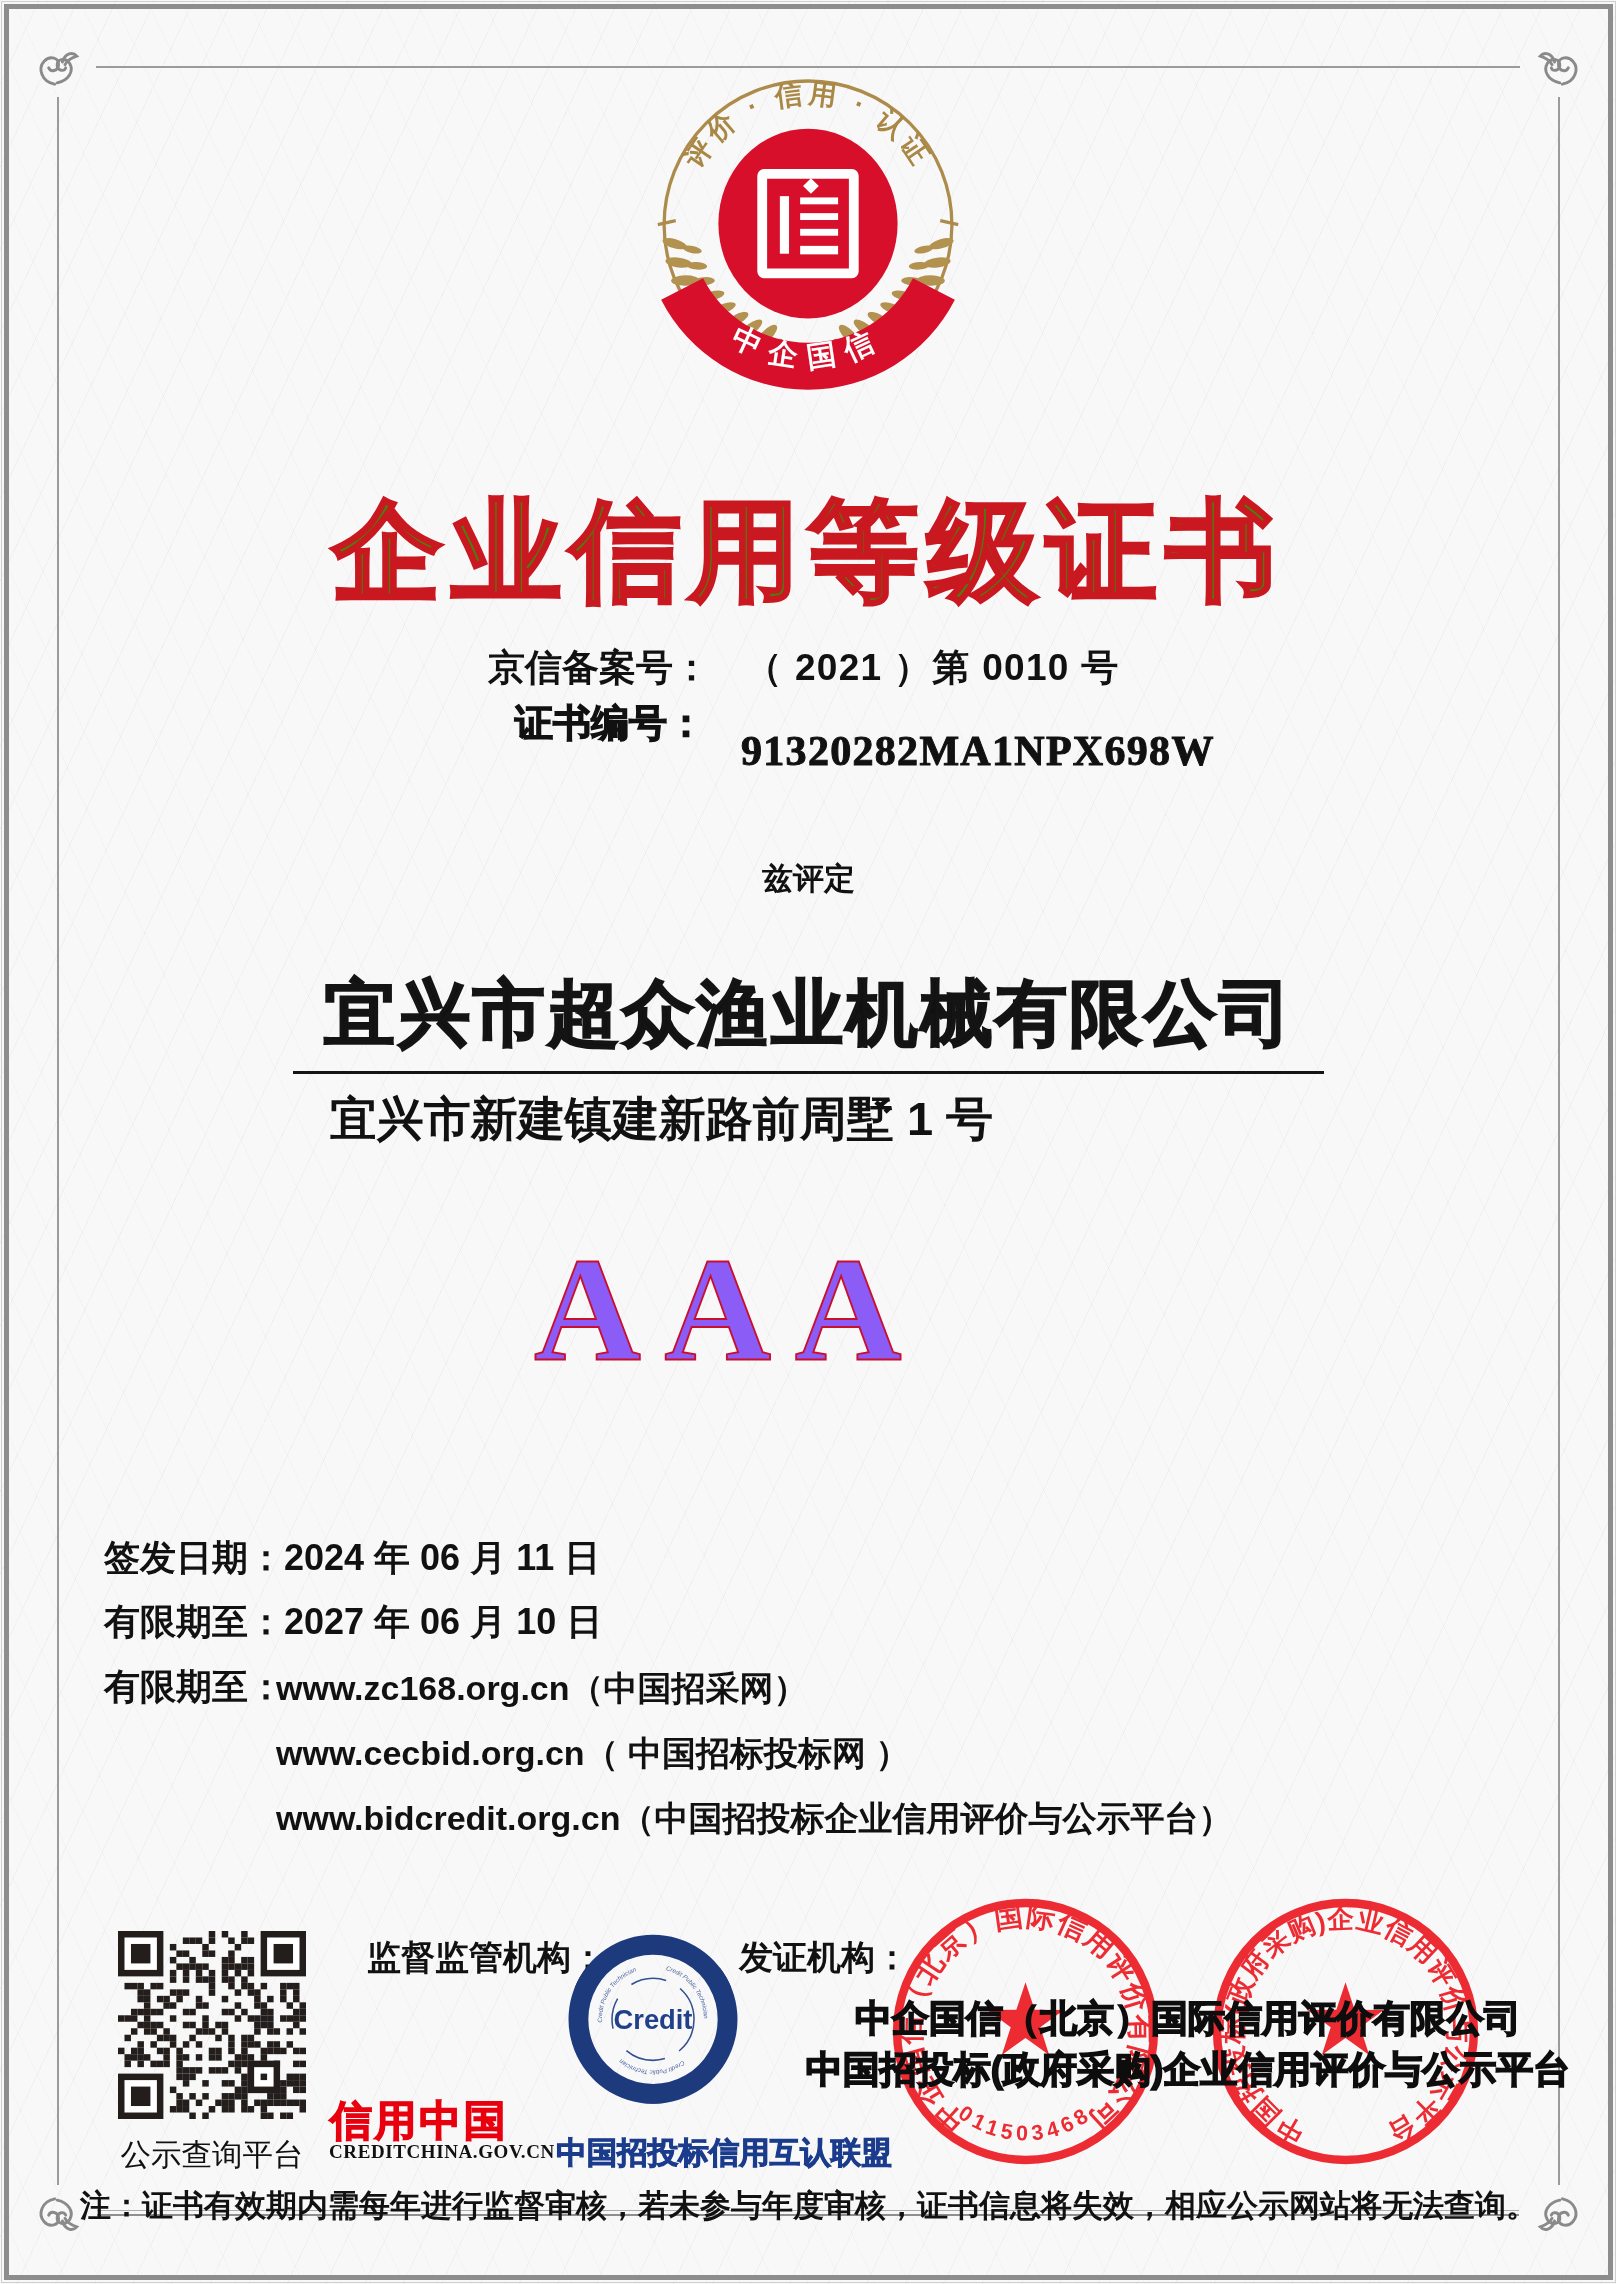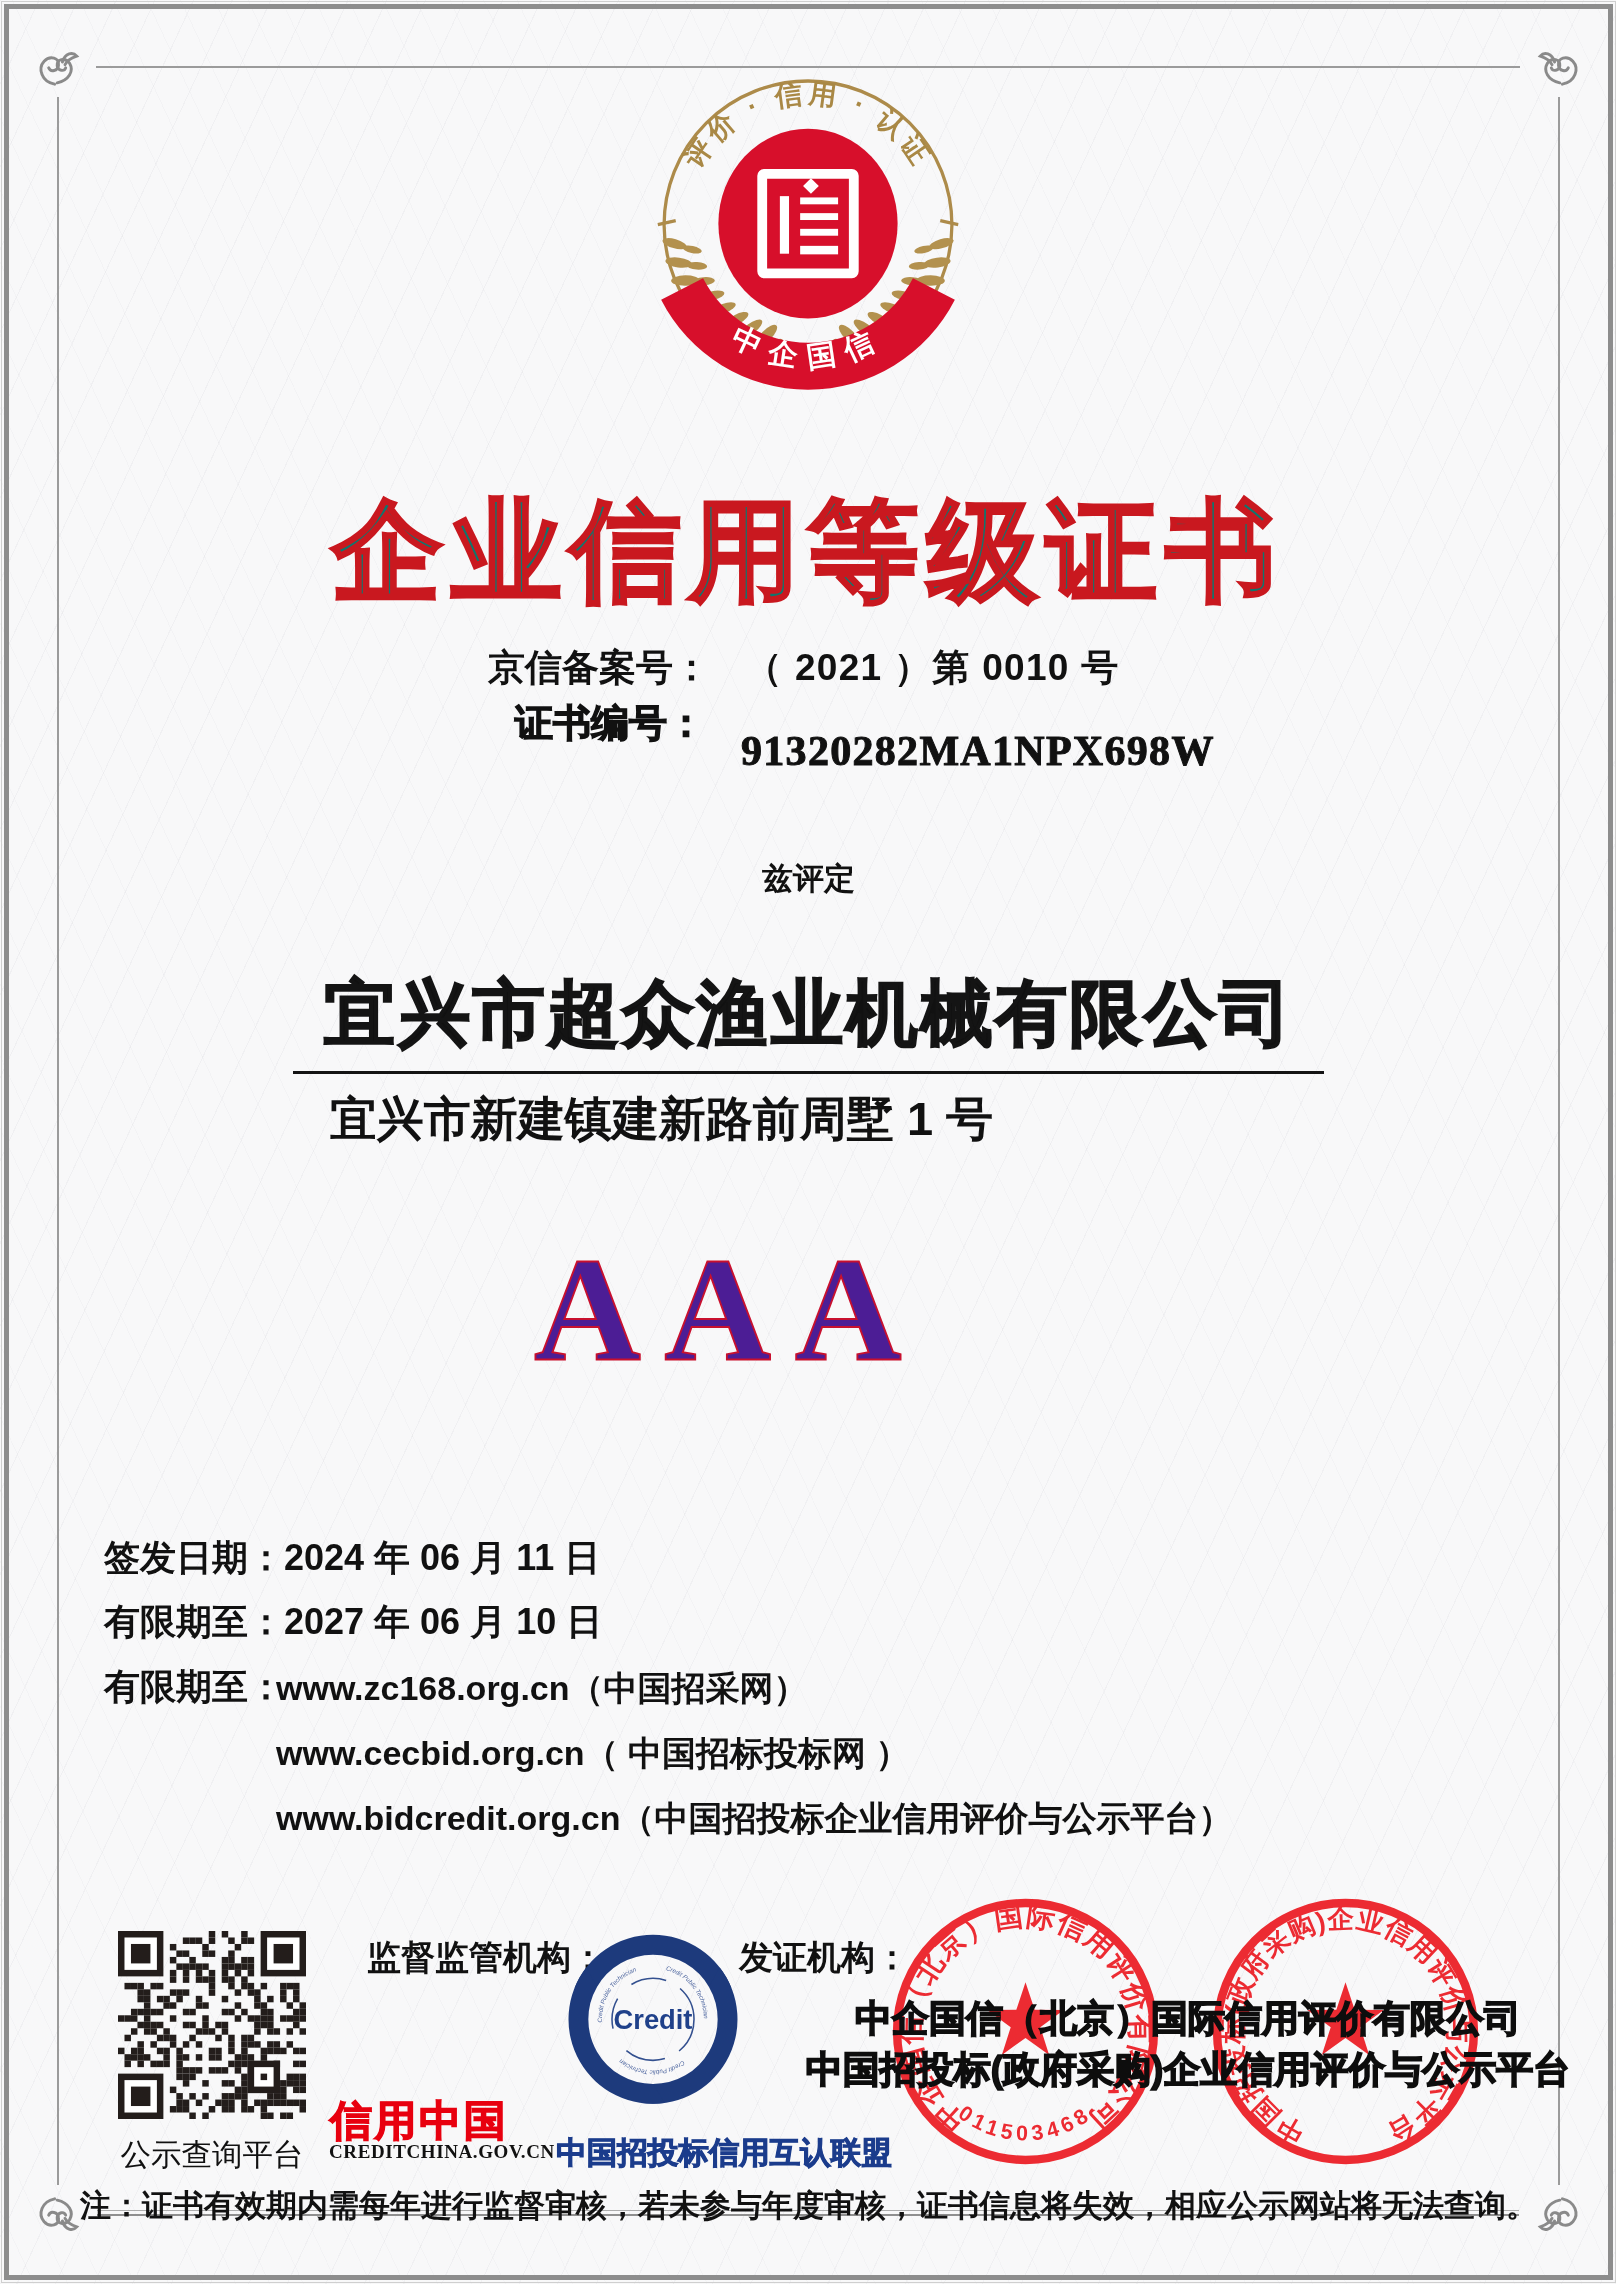--- a/index.html
+++ b/index.html
@@ -18,32 +18,32 @@
   .border-main{inset:3.9px;border:5.8px solid #8d8d8d;pointer-events:none;}
   
   .frame-line{background:#9b9b9b;}
   .flourish{width:47px;height:47px;}
   .fl-tr{transform:scaleX(-1);}
   .fl-bl{transform:scaleY(-1);}
   .fl-br{transform:scale(-1,-1);}
   .title{
     left:0;width:1617px;top:478px;text-align:center;
     font-size:110px;font-weight:900;letter-spacing:9px;
-    color:#0f766e;-webkit-text-stroke:3.2px #c9181f;
+    color:#4d7c0f;-webkit-text-stroke:3.2px #c9181f;
   }
   .filing-label{left:488px;top:643px;font-size:37px;font-weight:800;}
   .filing-value{left:745px;top:643px;font-size:37px;font-weight:800;letter-spacing:1.3px;}
   .cert-label{left:515px;top:698px;font-size:38px;font-weight:900;-webkit-text-stroke:1.3px #111;}
   .cert-value{left:741px;top:727px;font-size:42px;font-weight:700;font-family:"Liberation Serif",serif;letter-spacing:1.3px;-webkit-text-stroke:1px #111;}
   .hereby{left:0;width:1617px;top:858px;text-align:center;font-size:31px;font-weight:800;}
   .company{left:0;width:1617px;top:966px;text-align:center;font-size:72px;font-weight:900;letter-spacing:2.6px;-webkit-text-stroke:1.9px #141414;}
   .company-underline{left:293px;top:1071px;width:1031px;height:3.2px;background:#141414;}
   .address{left:0;width:1323px;top:1088px;text-align:center;font-size:47px;font-weight:800;}
   .rating{left:0;width:1459px;top:1224px;text-align:center;font-size:148px;font-weight:700;
-    font-family:"Liberation Serif",serif;color:#4c1d95;letter-spacing:23.4px;-webkit-text-stroke:1.9px #c8102e;}
+    font-family:"Liberation Serif",serif;color:#8b5cf6;letter-spacing:23.4px;-webkit-text-stroke:1.9px #c8102e;}
   .info-label{font-size:36px;font-weight:800;}
   .info-value{font-size:36px;font-weight:700;}
   .url-line{font-size:34px;font-weight:700;}
   .qr-caption{left:118px;width:188px;top:2135px;text-align:center;font-size:30.5px;font-weight:400;}
   .supervisor-label{left:323px;top:1935px;font-size:34px;font-weight:800;margin-left:44px;}
   .credit-china{left:330px;top:2093px;font-size:42px;font-weight:900;color:#e8000f;letter-spacing:2.6px;-webkit-text-stroke:1.3px #e8000f;}
   .credit-china-url{left:329px;top:2141px;font-size:19px;font-weight:700;font-family:"Liberation Serif",serif;letter-spacing:0.6px;}
   .league{left:552px;top:2133px;width:344px;text-align:center;font-size:30.5px;font-weight:900;color:#1b3c8c;-webkit-text-stroke:1px #1b3c8c;}
   .issuer-label{left:739px;top:1935px;font-size:34px;font-weight:800;}
   .issuer-line{left:753px;width:870px;text-align:center;font-size:37px;font-weight:900;z-index:5;-webkit-text-stroke:1.6px #0d0d0d;}

